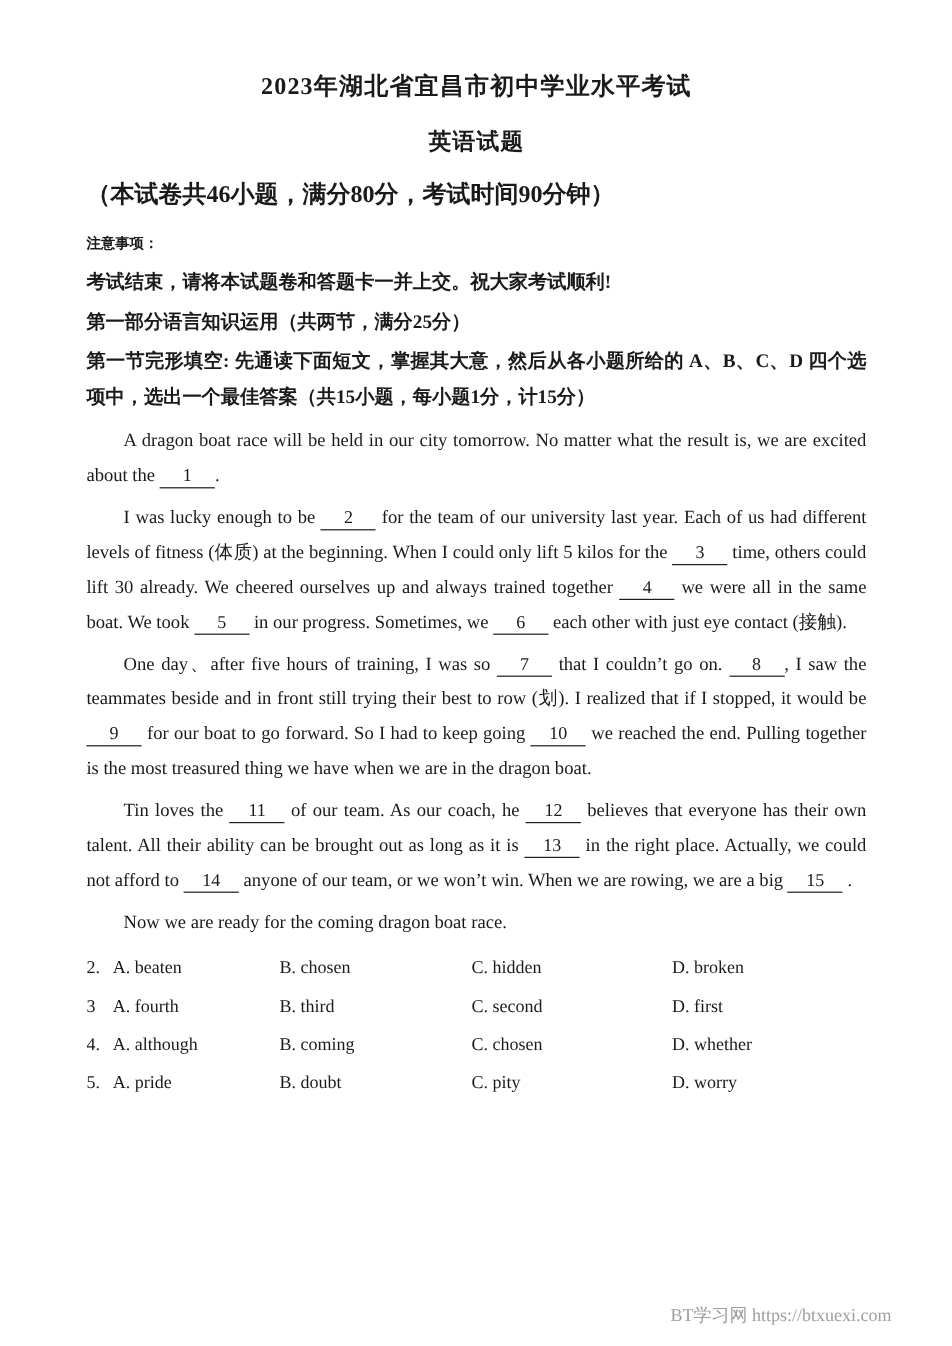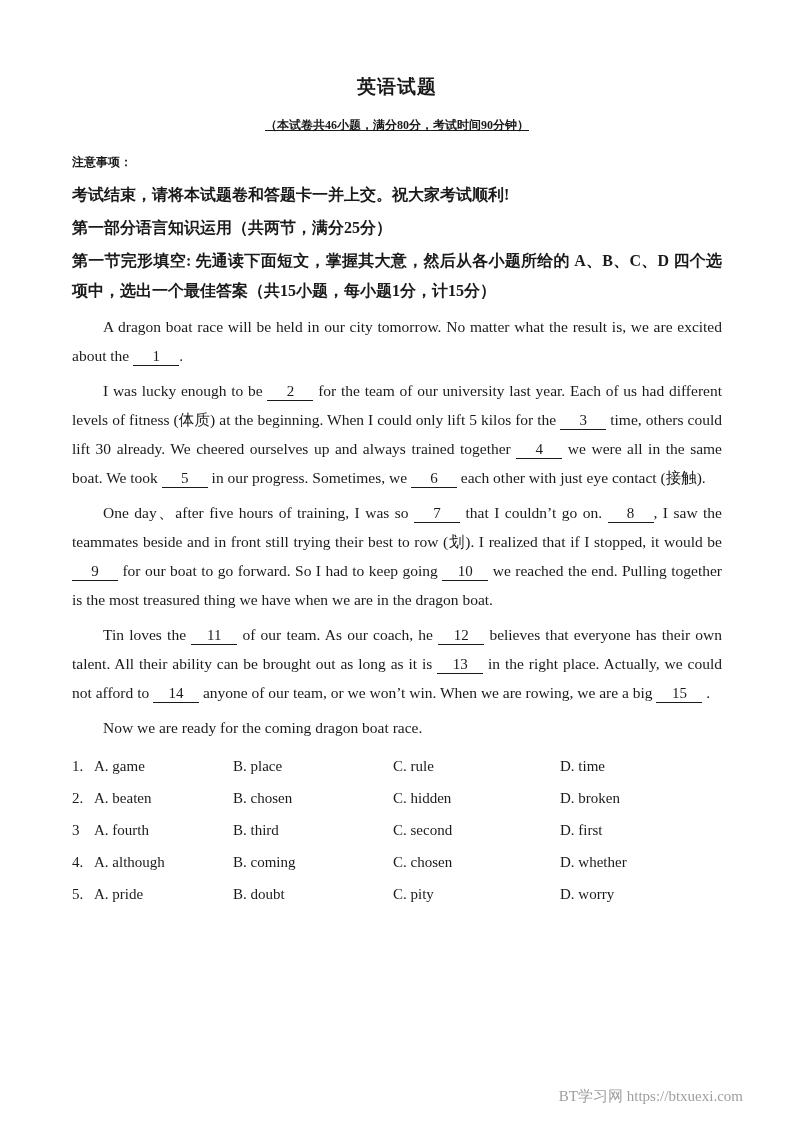--- a/index.html
+++ b/index.html
@@ -16,23 +16,22 @@
   }
   .title {
     text-align:center; font-size:20px; font-weight:bold;
     margin:0 0 20px 0; letter-spacing:1px;
   }
   .subtitle {
     text-align:center; font-size:19px; font-weight:bold;
     margin:16px 0 17px 0; letter-spacing:1px;
   }
   .exam-info {
-    text-align:center; font-size:12px; font-weight:bold;
+    text-align:left; font-size:20px; font-weight:bold;
     margin:0 0 13px 0;
-    text-decoration:underline;
   }
   .bold-para {
     font-size:16px; font-weight:bold; line-height:30px;
     text-align:justify; margin:0 0 3px 0;
   }
   .notice-heading { font-size:12px; font-weight:bold; line-height:30px; margin:0 0 3px 0; }
   .passage { margin-top:6px; }
   .para {
     font-size:15.5px; line-height:29px;
     text-align:justify; text-indent:2em;
@@ -61,20 +60,21 @@
     color:#9e9e9e;
     font-size:15px;
     font-family:"Liberation Serif","DejaVu Serif",serif;
   }
 </style>
 </head>
 <body>
 
 <div class="page">
 
+  <div class="title">2023年湖北省宜昌市初中学业水平考试</div>
 
   <div class="subtitle">英语试题</div>
 
   <div class="exam-info">（本试卷共46小题，满分80分，考试时间90分钟）</div>
 
   <div class="notice-heading">注意事项：</div>
 
 
   <div class="bold-para">考试结束，请将本试题卷和答题卡一并上交。祝大家考试顺利!</div>
 
@@ -84,26 +84,20 @@
 
   <div class="passage">
       <p class="para">A dragon boat race will be held in our city tomorrow. No matter what the result is, we are excited about the <span class="blank">1</span>.</p>
       <p class="para">I was lucky enough to be <span class="blank">2</span> for the team of our university last year. Each of us had different levels of fitness (体质) at the beginning. When I could only lift 5 kilos for the <span class="blank">3</span> time, others could lift 30 already. We cheered ourselves up and always trained together <span class="blank">4</span> we were all in the same boat. We took <span class="blank">5</span> in our progress. Sometimes, we <span class="blank">6</span> each other with just eye contact (接触).</p>
       <p class="para">One day、after five hours of training, I was so <span class="blank">7</span> that I couldn’t go on. <span class="blank">8</span>, I saw the teammates beside and in front still trying their best to row (划). I realized that if I stopped, it would be <span class="blank">9</span> for our boat to go forward. So I had to keep going <span class="blank">10</span> we reached the end. Pulling together is the most treasured thing we have when we are in the dragon boat.</p>
       <p class="para">Tin loves the <span class="blank">11</span> of our team. As our coach, he <span class="blank">12</span> believes that everyone has their own talent. All their ability can be brought out as long as it is <span class="blank">13</span> in the right place. Actually, we could not afford to <span class="blank">14</span> anyone of our team, or we won’t win. When we are rowing, we are a big <span class="blank">15</span> .</p>
       <p class="para">Now we are ready for the coming dragon boat race.</p>
     </div>
 
   <div class="question-list">
-      <div class="qrow">
-        <div><span class="qnum">1.</span><span>A. game</span></div>
-        <div>B. place</div>
-        <div>C. rule</div>
-        <div>D. time</div>
-      </div>
       <div class="qrow">
         <div><span class="qnum">2.</span><span>A. beaten</span></div>
         <div>B. chosen</div>
         <div>C. hidden</div>
         <div>D. broken</div>
       </div>
       <div class="qrow">
         <div><span class="qnum">3</span><span>A. fourth</span></div>
         <div>B. third</div>
         <div>C. second</div>

